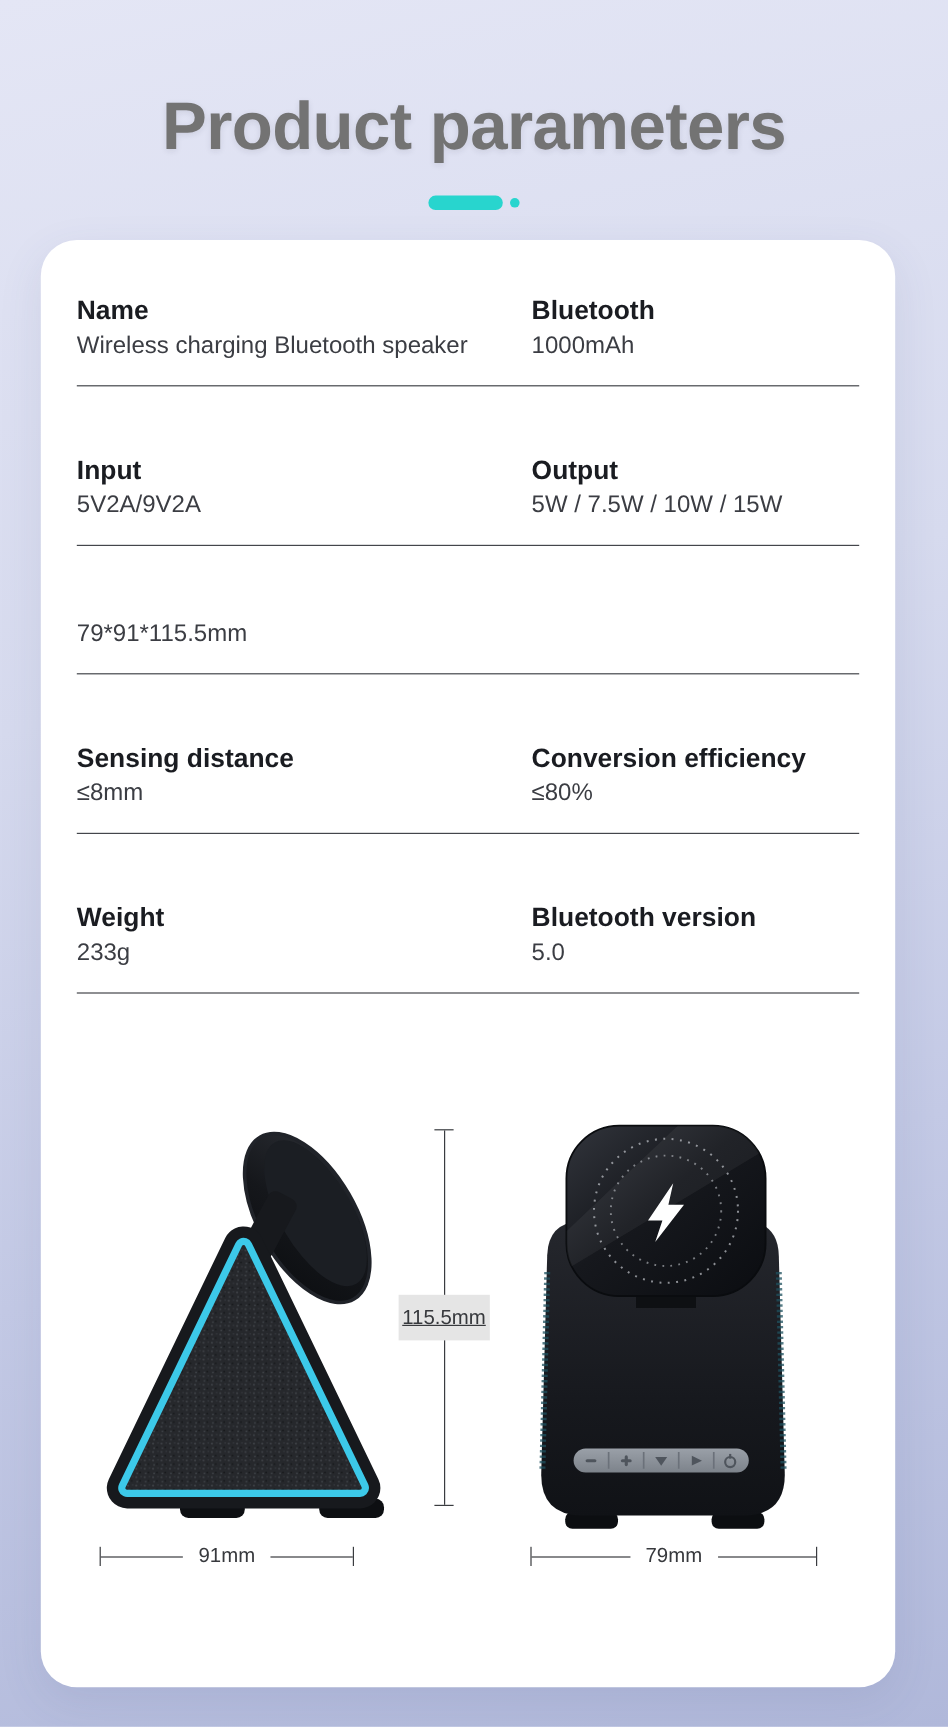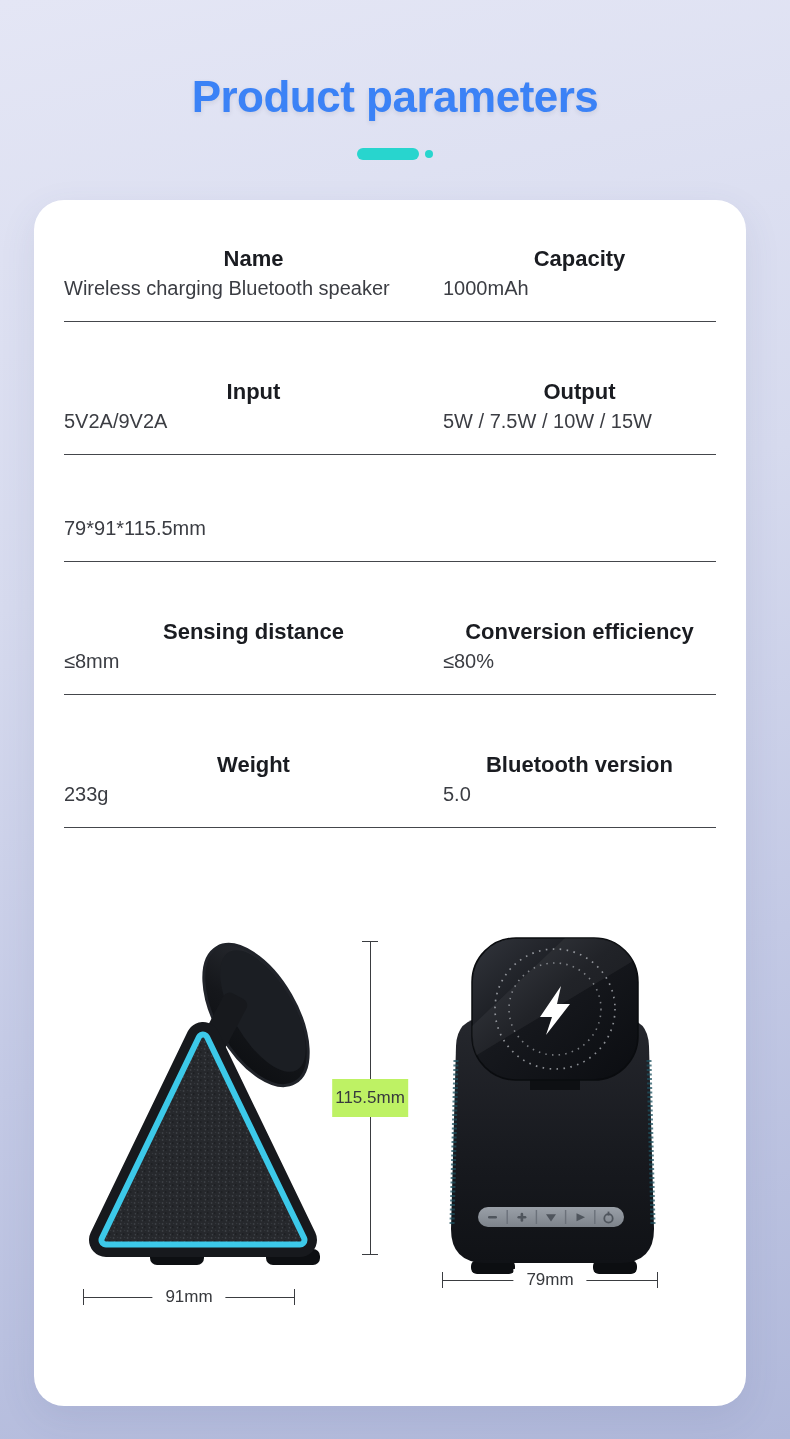--- a/index.html
+++ b/index.html
@@ -5,50 +5,50 @@
   * { margin:0; padding:0; box-sizing:border-box; }
   html,body { width:790px; }
   body {
     width:790px; height:1439px;
     font-family:"Liberation Sans", sans-serif;
     background:linear-gradient(168deg,#e4e6f5 0%,#d6daee 38%,#c3c9e5 68%,#b0b8da 100%);
     overflow:hidden; position:relative;
   }
   .page-header { text-align:center; padding-top:72px; }
   .page-title {
-    font-size:44px; font-weight:800; color:#3b82f6; letter-spacing:-0.5px;
+    font-size:56px; font-weight:800; color:#737373; letter-spacing:-0.5px;
     text-shadow:0 2px 5px rgba(30,30,50,0.10);
   }
   .title-underline { margin-top:26px; display:flex; justify-content:center; align-items:center; }
   .underline-pill { width:62px; height:12px; border-radius:6px; background:#28d5ce; }
   .underline-dot { width:8px; height:8px; border-radius:50%; background:#28d5ce; margin-left:6px; }
 
   .card {
     position:absolute; left:34px; top:200px; width:712px; height:1206px;
     background:#ffffff; border-radius:30px;
     box-shadow:0 12px 36px rgba(70,80,130,0.10);
     padding:0 30px;
   }
   .spec-row {
     display:grid; grid-template-columns:379px 1fr;
     padding:57px 0 21px; border-bottom:1px solid #44464b;
   }
   .spec-row.first { padding-top:46px; }
-  .spec-label { font-size:22px; font-weight:700; color:#1a1c21; line-height:26px;text-align:center; }
+  .spec-label { font-size:22px; font-weight:700; color:#1a1c21; line-height:26px; }
   .spec-value { font-size:20px; font-weight:400; color:#3b3d43; line-height:24px; margin-top:4px; }
 
   .figure-area { position:absolute; left:0; top:674px; right:0; bottom:0; }
   .figure-svg { position:absolute; }
 
   
   .vdim { position:absolute; width:16px; border-top:1px solid #3a3c40; border-bottom:1px solid #3a3c40; }
   .vdim-line { position:absolute; top:0; bottom:0; left:50%; width:1px; background:#3a3c40; }
   .vdim-label {
     position:absolute; top:50%; left:50%; transform:translate(-50%,-50%);
-    background:#bef264; padding:9px 3px; font-size:17px; color:#37393d; white-space:nowrap;
+    background:#e5e5e5; padding:9px 3px; font-size:17px; color:#37393d; white-space:nowrap;text-decoration:underline;
   }
   .hdim { position:absolute; height:16px; border-left:1px solid #3a3c40; border-right:1px solid #3a3c40; }
   .hdim-line { position:absolute; left:0; right:0; top:50%; height:1px; background:#3a3c40; }
   .hdim-label {
     position:absolute; left:50%; top:50%; transform:translate(-50%,-50%);
     background:#ffffff; padding:1px 13px; font-size:17px; color:#37393d; white-space:nowrap;
   }
 </style>
 </head>
 <body>
@@ -62,21 +62,21 @@
 </header>
 
 <section class="card">
 
   <div class="spec-row first">
     <div class="spec-cell">
       <div class="spec-label">Name</div>
       <div class="spec-value">Wireless charging Bluetooth speaker</div>
     </div>
     <div class="spec-cell">
-      <div class="spec-label">Capacity</div>
+      <div class="spec-label">Bluetooth</div>
       <div class="spec-value">1000mAh</div>
     </div>
   </div>
 
   <div class="spec-row">
     <div class="spec-cell">
       <div class="spec-label">Input</div>
       <div class="spec-value">5V2A/9V2A</div>
     </div>
     <div class="spec-cell">
@@ -213,19 +213,19 @@
     <div class="vdim" style="left:328px; top:67px; height:314px;">
       <span class="vdim-line"></span>
       <span class="vdim-label">115.5mm</span>
     </div>
 
     <div class="hdim" style="left:49px; top:415px; width:212px;">
       <span class="hdim-line"></span>
       <span class="hdim-label">91mm</span>
     </div>
 
-    <div class="hdim" style="left:408px; top:398px; width:216px;">
+    <div class="hdim" style="left:408px; top:415px; width:239px;">
       <span class="hdim-line"></span>
       <span class="hdim-label">79mm</span>
     </div>
 
   </div>
 </section>
 
 </body></html>

